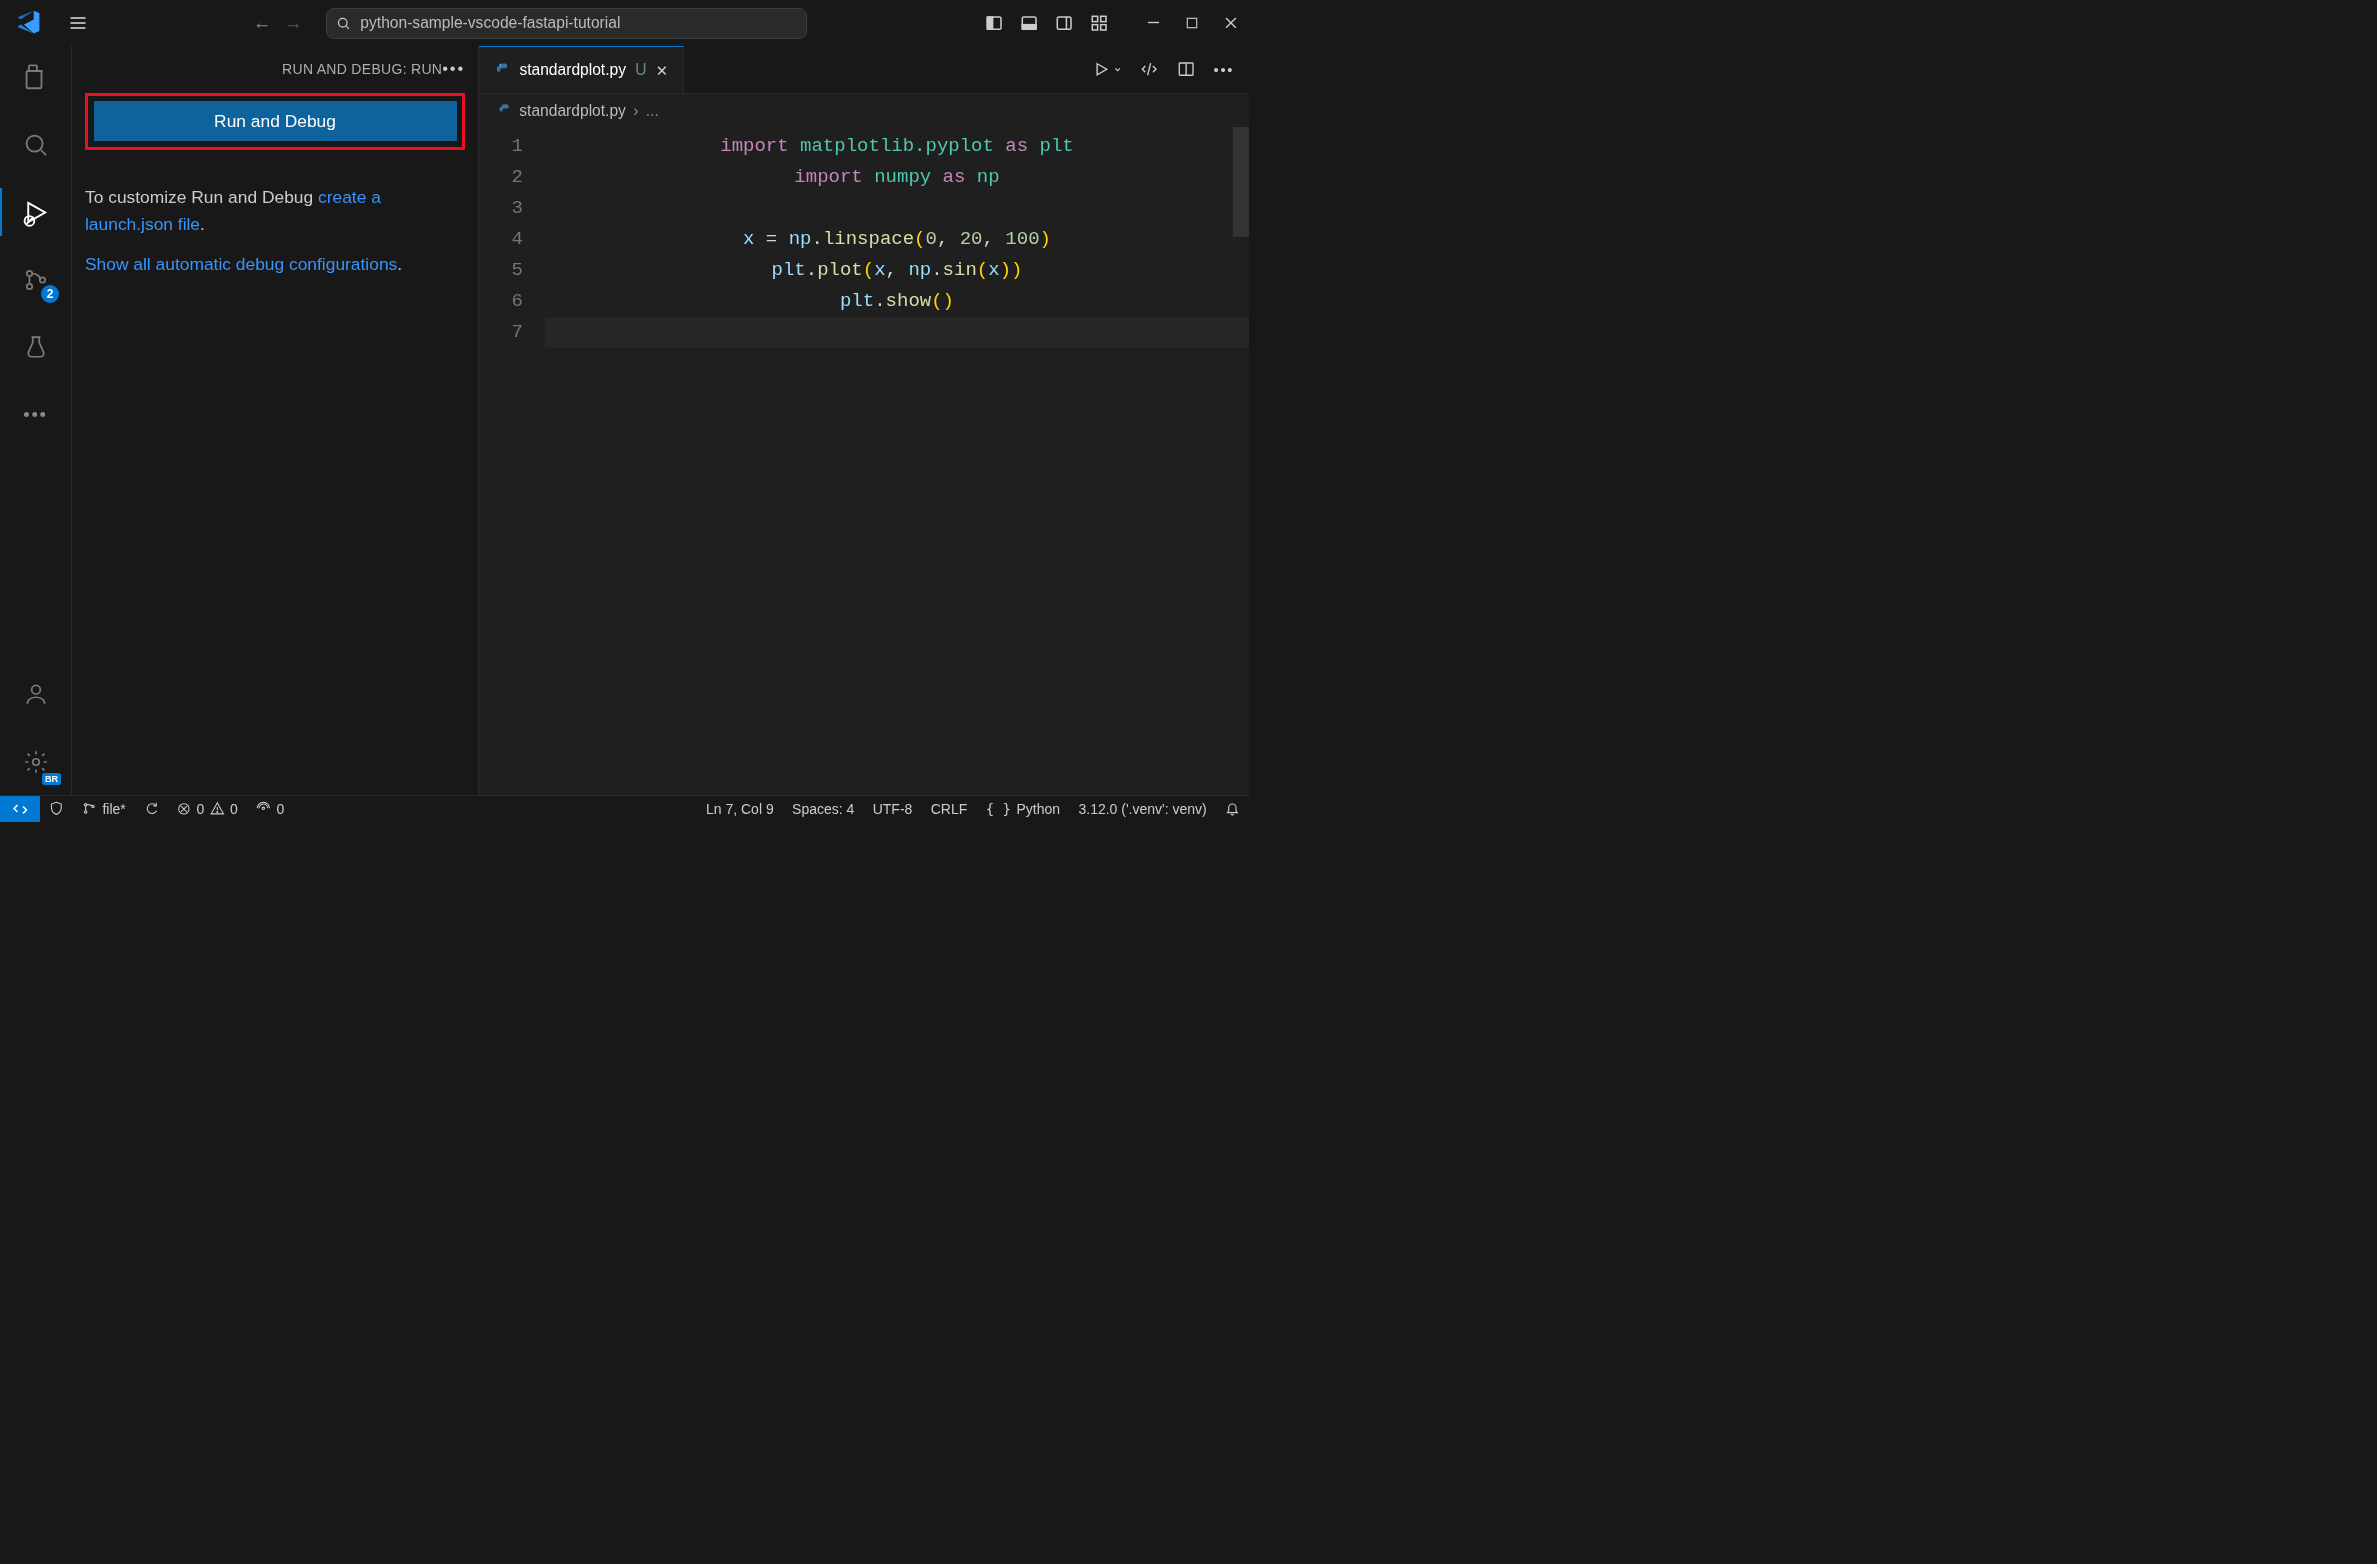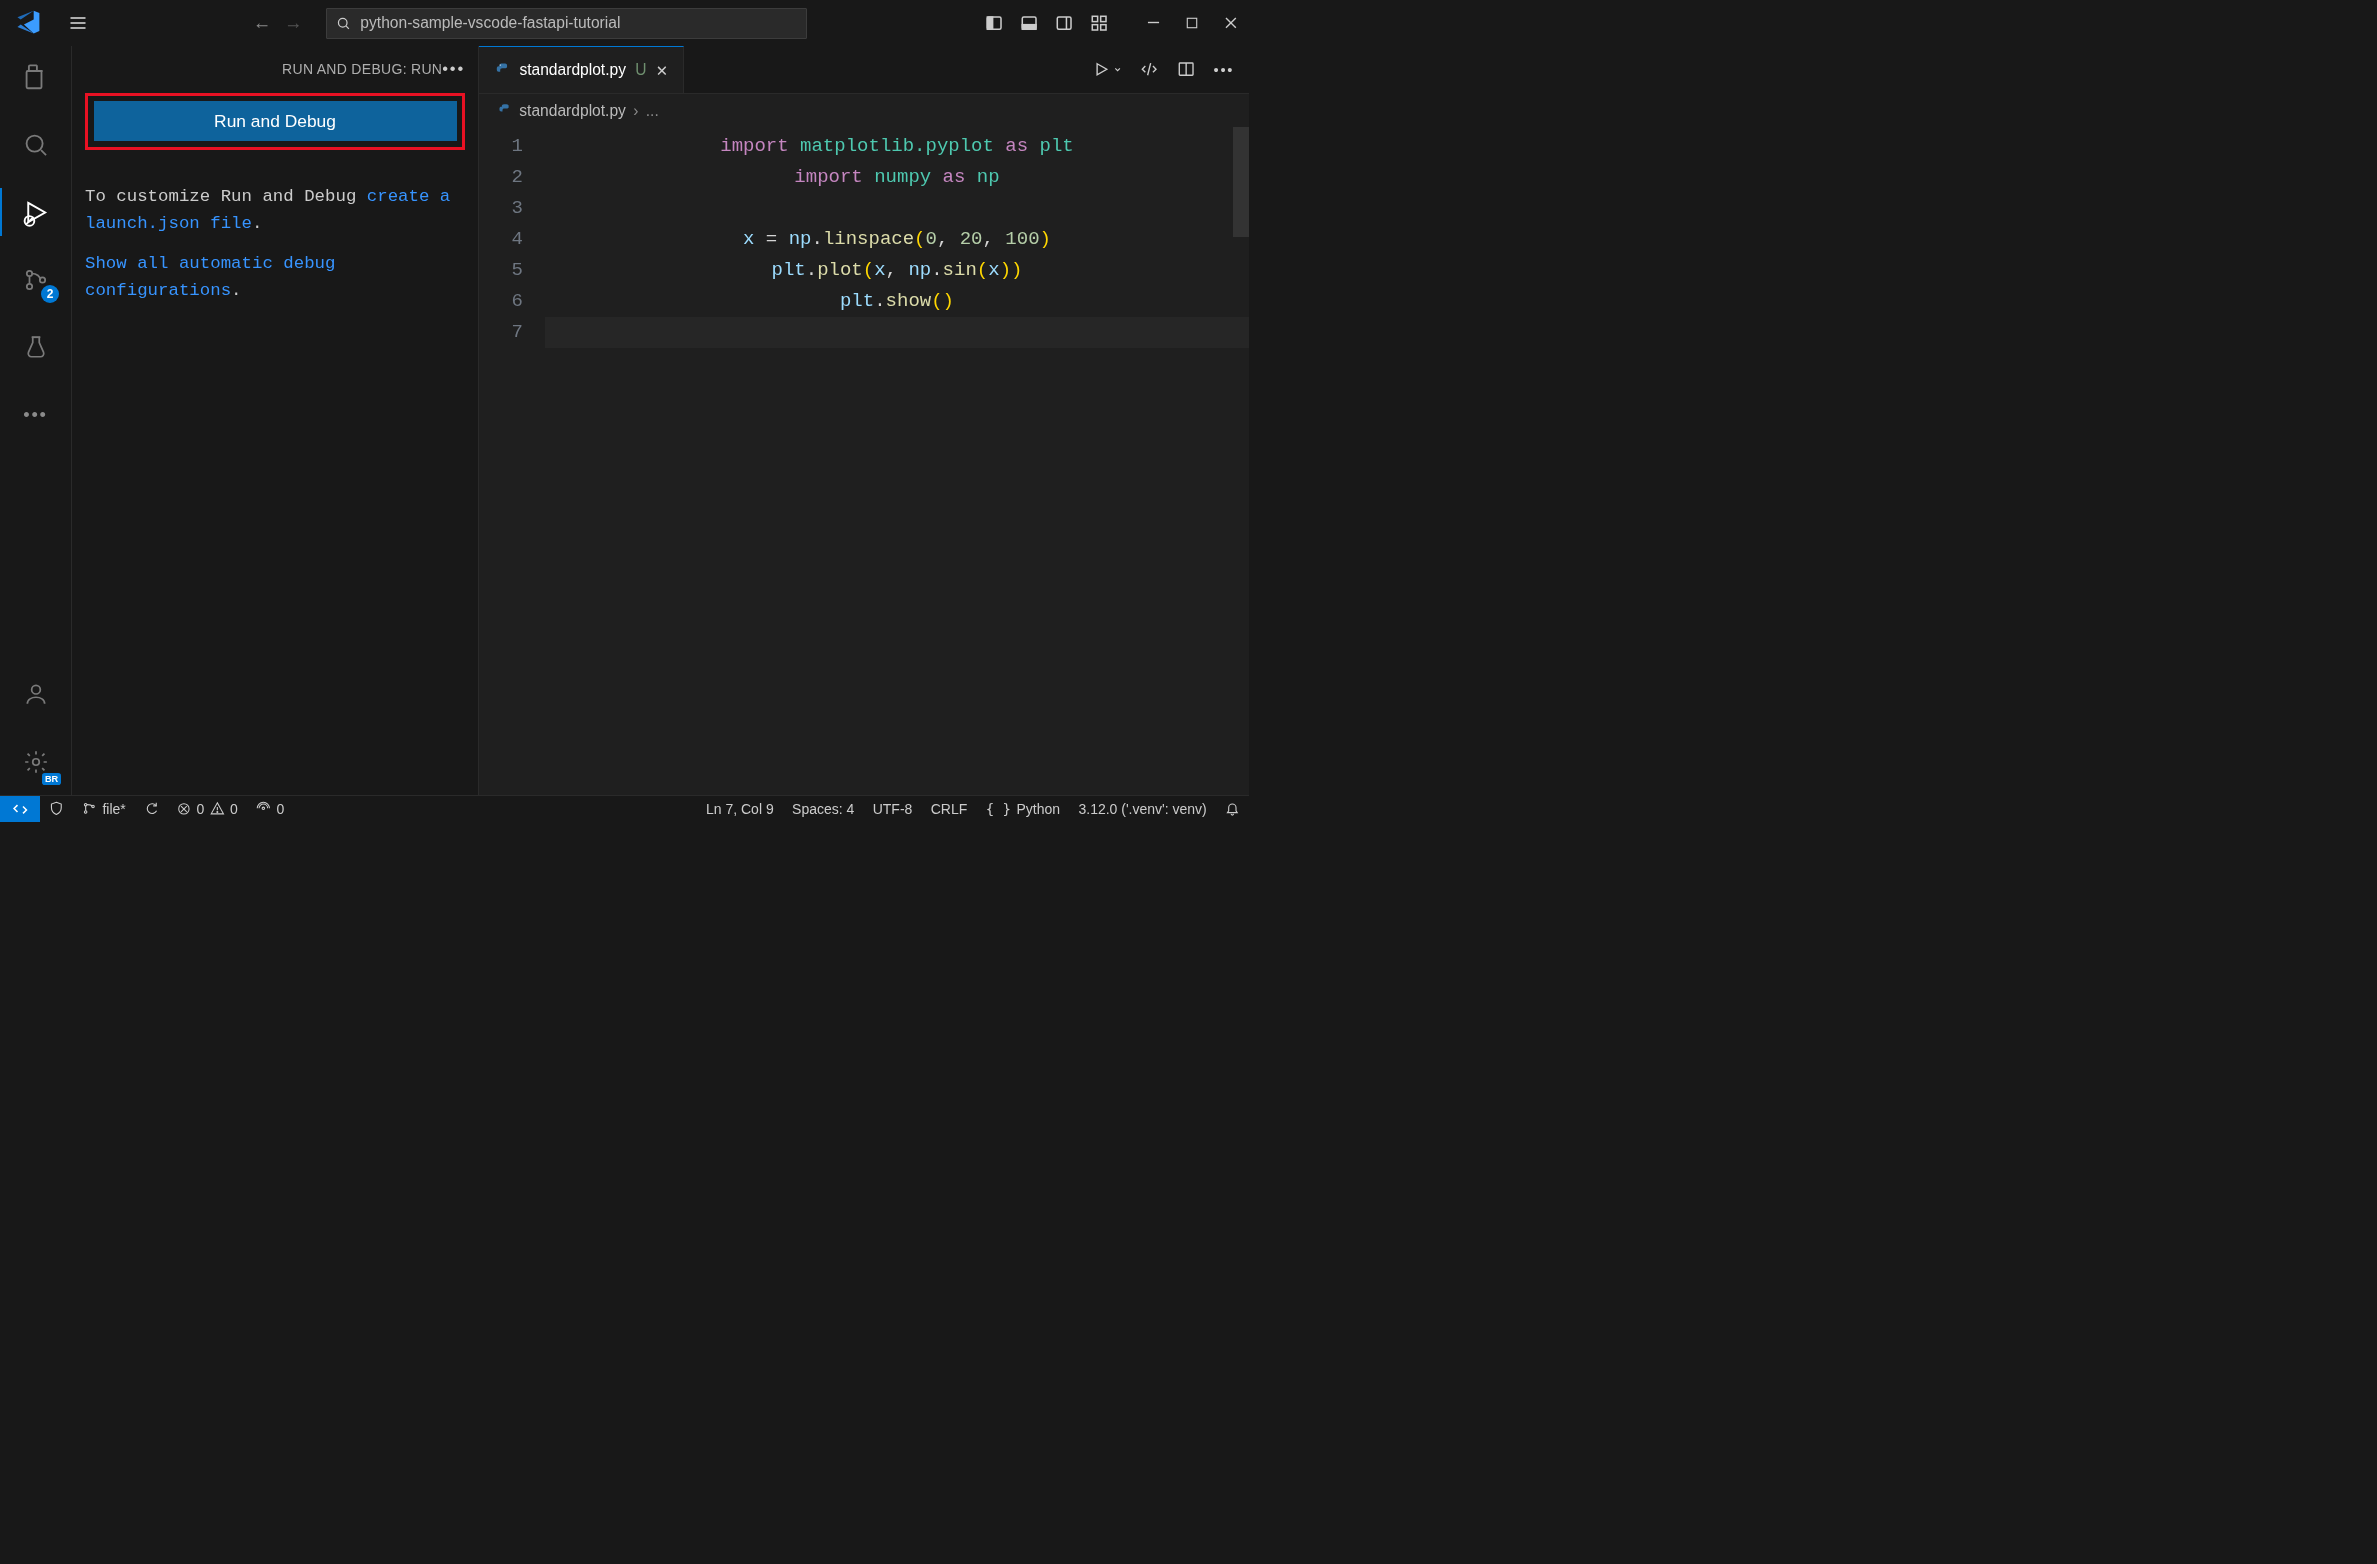--- a/index.html
+++ b/index.html
@@ -24,21 +24,21 @@
 .titlebar .logo { width: 27.5px; height: 27.5px; margin-left: 7.3px; }
 .titlebar .menu-icon { color: #cccccc; margin-left: 14.7px; }
 .titlebar .nav-arrows { display: flex; gap: 13px; margin-left: auto; align-items:center; }
 .titlebar .nav-arrows span { color: #8a8a8a; font-size: 18.3px; cursor: pointer;}
 .titlebar .nav-arrows span.disabled{ color:#555;}
 .search-bar {
   flex: 0 0 481px;
   height: 31px;
   background: #2a2a2a;
   border: 0.9px solid #3c3c3c;
-  border-radius: 1px;
+  border-radius: 8px;
   display: flex;
   align-items: center;
   padding: 0 9.2px;
   gap: 9.2px;
   margin: 0 13px;
 }
 .search-bar .search-icon { color: #cccccc; }
 .search-bar span.txt { color: #bbbbbb; font-size: 15.6px; }
 .title-right { display: flex; gap: 16.5px; align-items:center; margin-left:auto; }
 .title-right .iconbtn { color:#cccccc; cursor:pointer; display:flex; align-items:center; }
@@ -90,21 +90,21 @@
   border: 3.7px solid #e81123;
   padding: 5.5px;
   margin-bottom:34px;
 }
 .run-button {
   width:100%; height:40px;
   background:#0e639c; color:#fff; border:none;
   font-size:17.4px; cursor:pointer;
   display:flex; align-items:center; justify-content:center;
 }
-.sidetext { font-size:17.4px; line-height:1.55; color:#cccccc;font-family:Liberation Mono, monospace; }
+.sidetext { font-size:17.4px; line-height:1.55; color:#cccccc; }
 .sidetext a { color:#3794ff; text-decoration:none; }
 .sidetext p { margin-bottom:13px; }
 
 .editor-area { flex:1; display:flex; flex-direction:column; background:#1f1f1f; min-width:0; }
 .tabbar {
   height:48px; display:flex; align-items:stretch; background:#181818;
   border-bottom:0.9px solid #2a2a2a;
   position:relative;
 }
 .tab {

